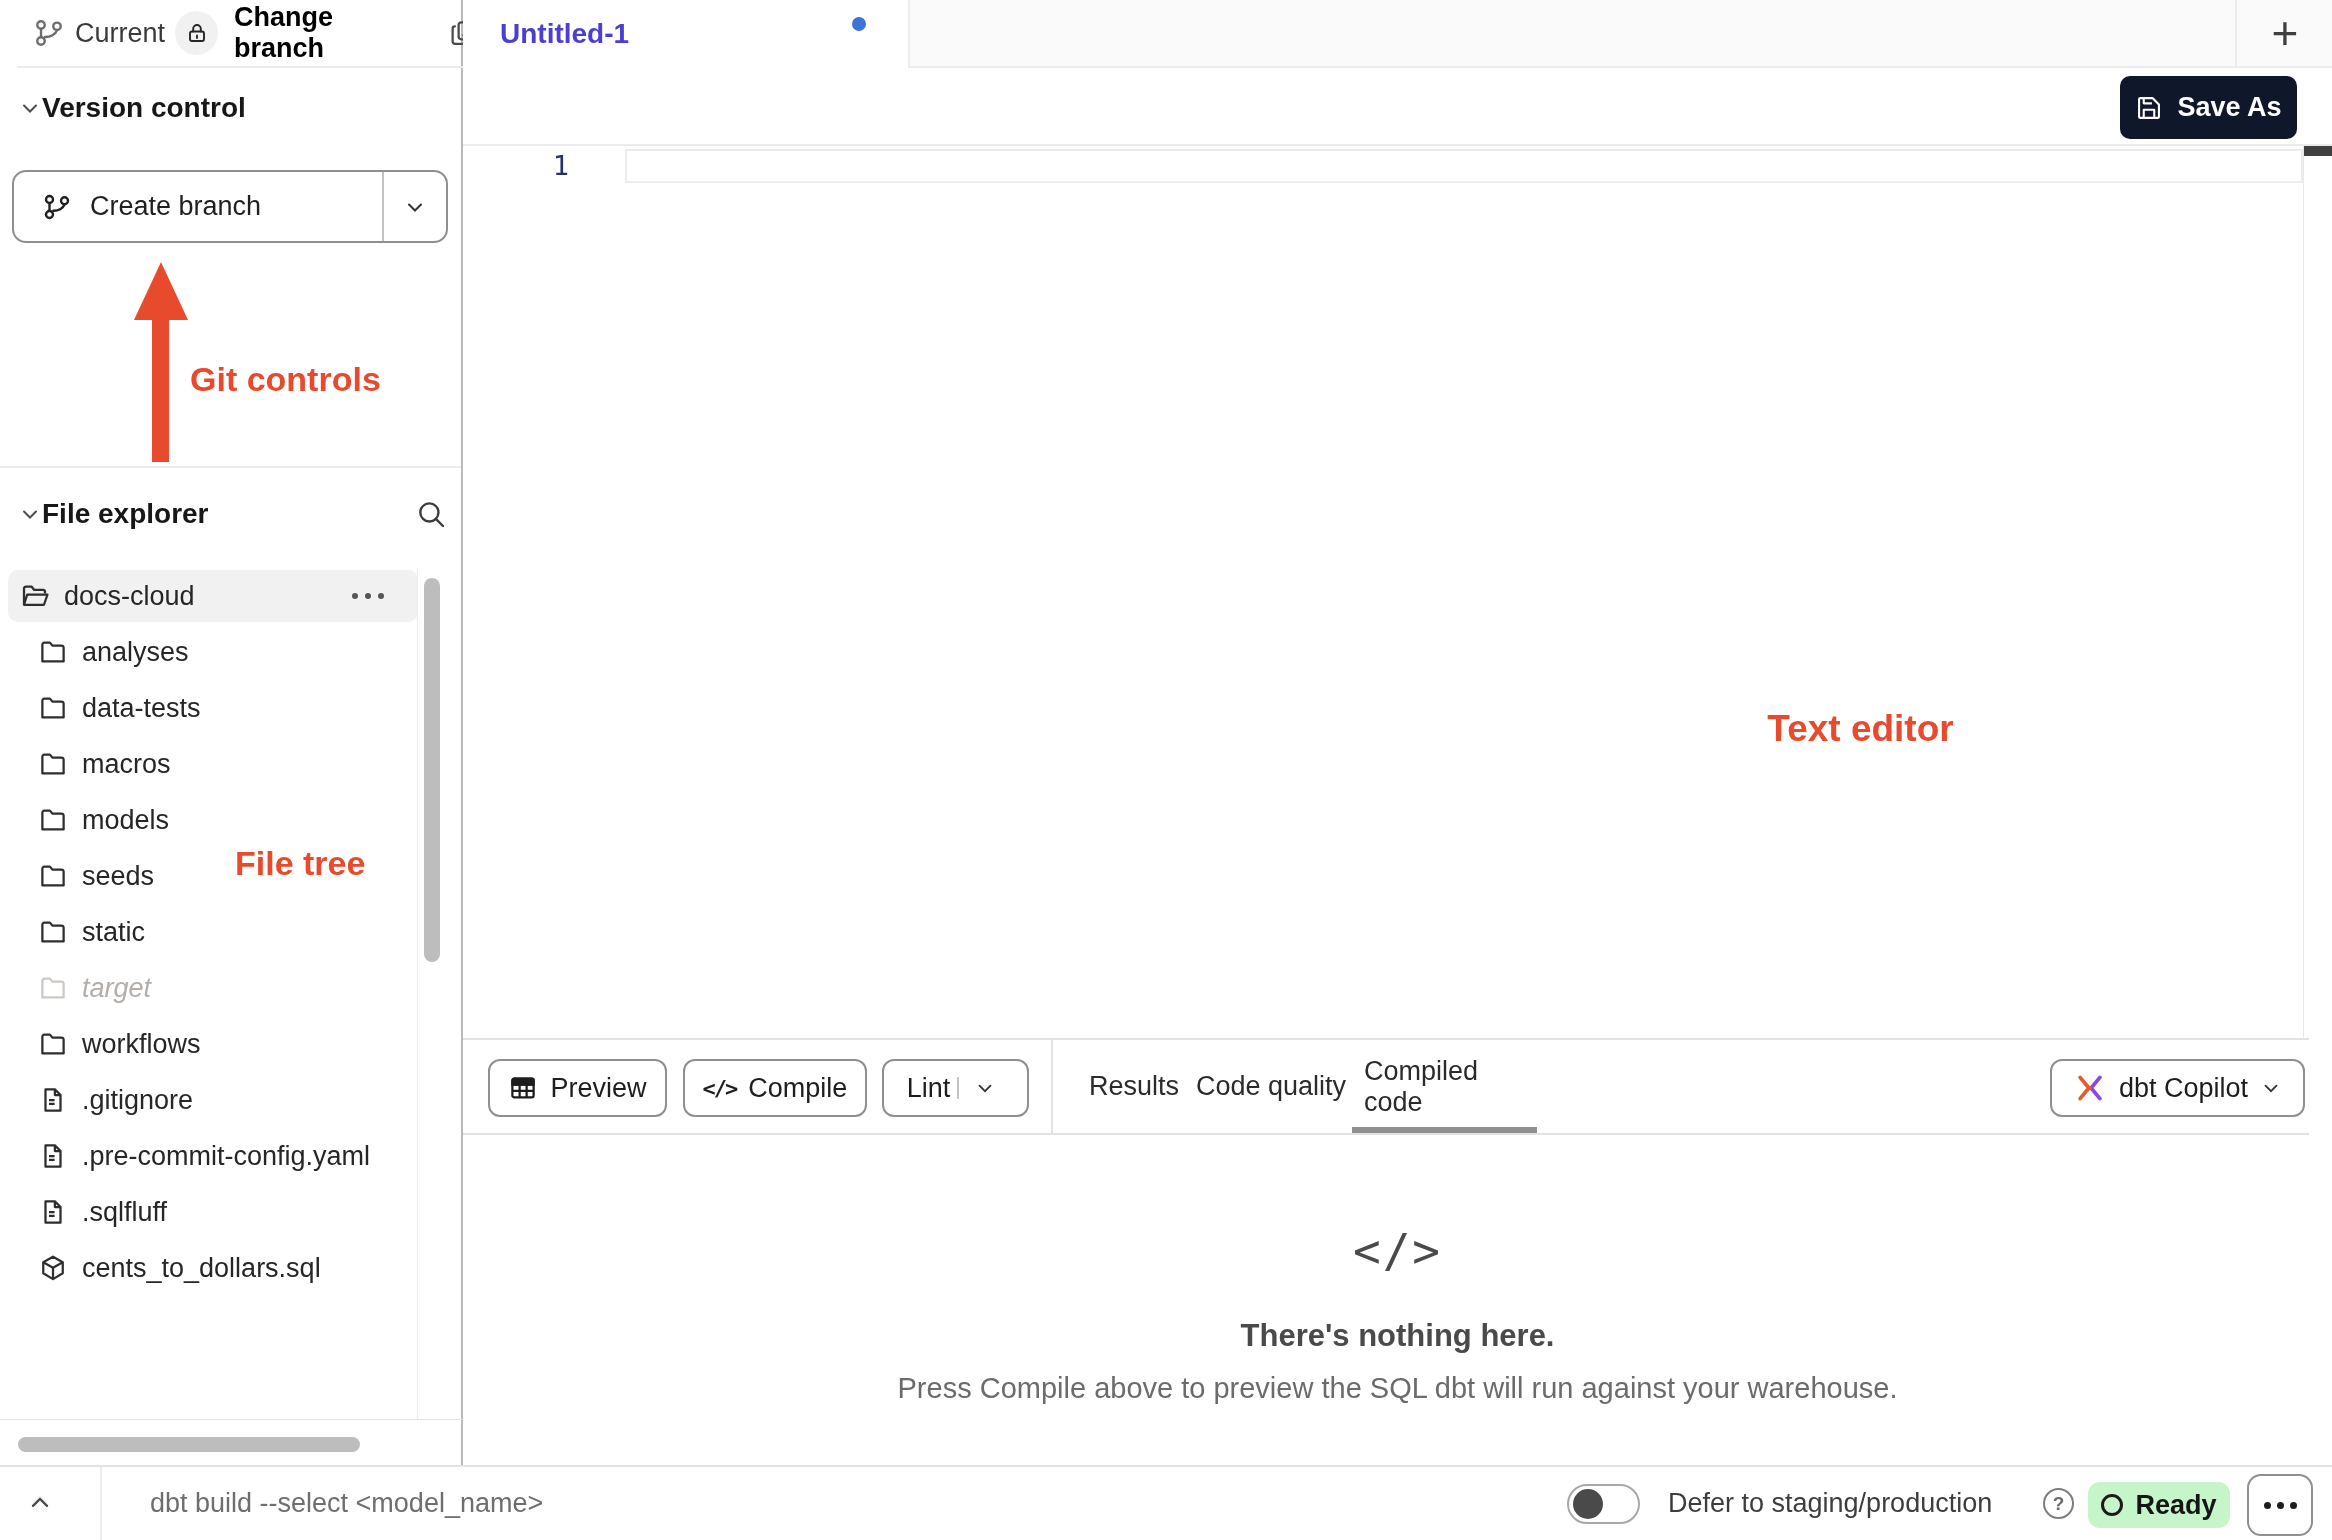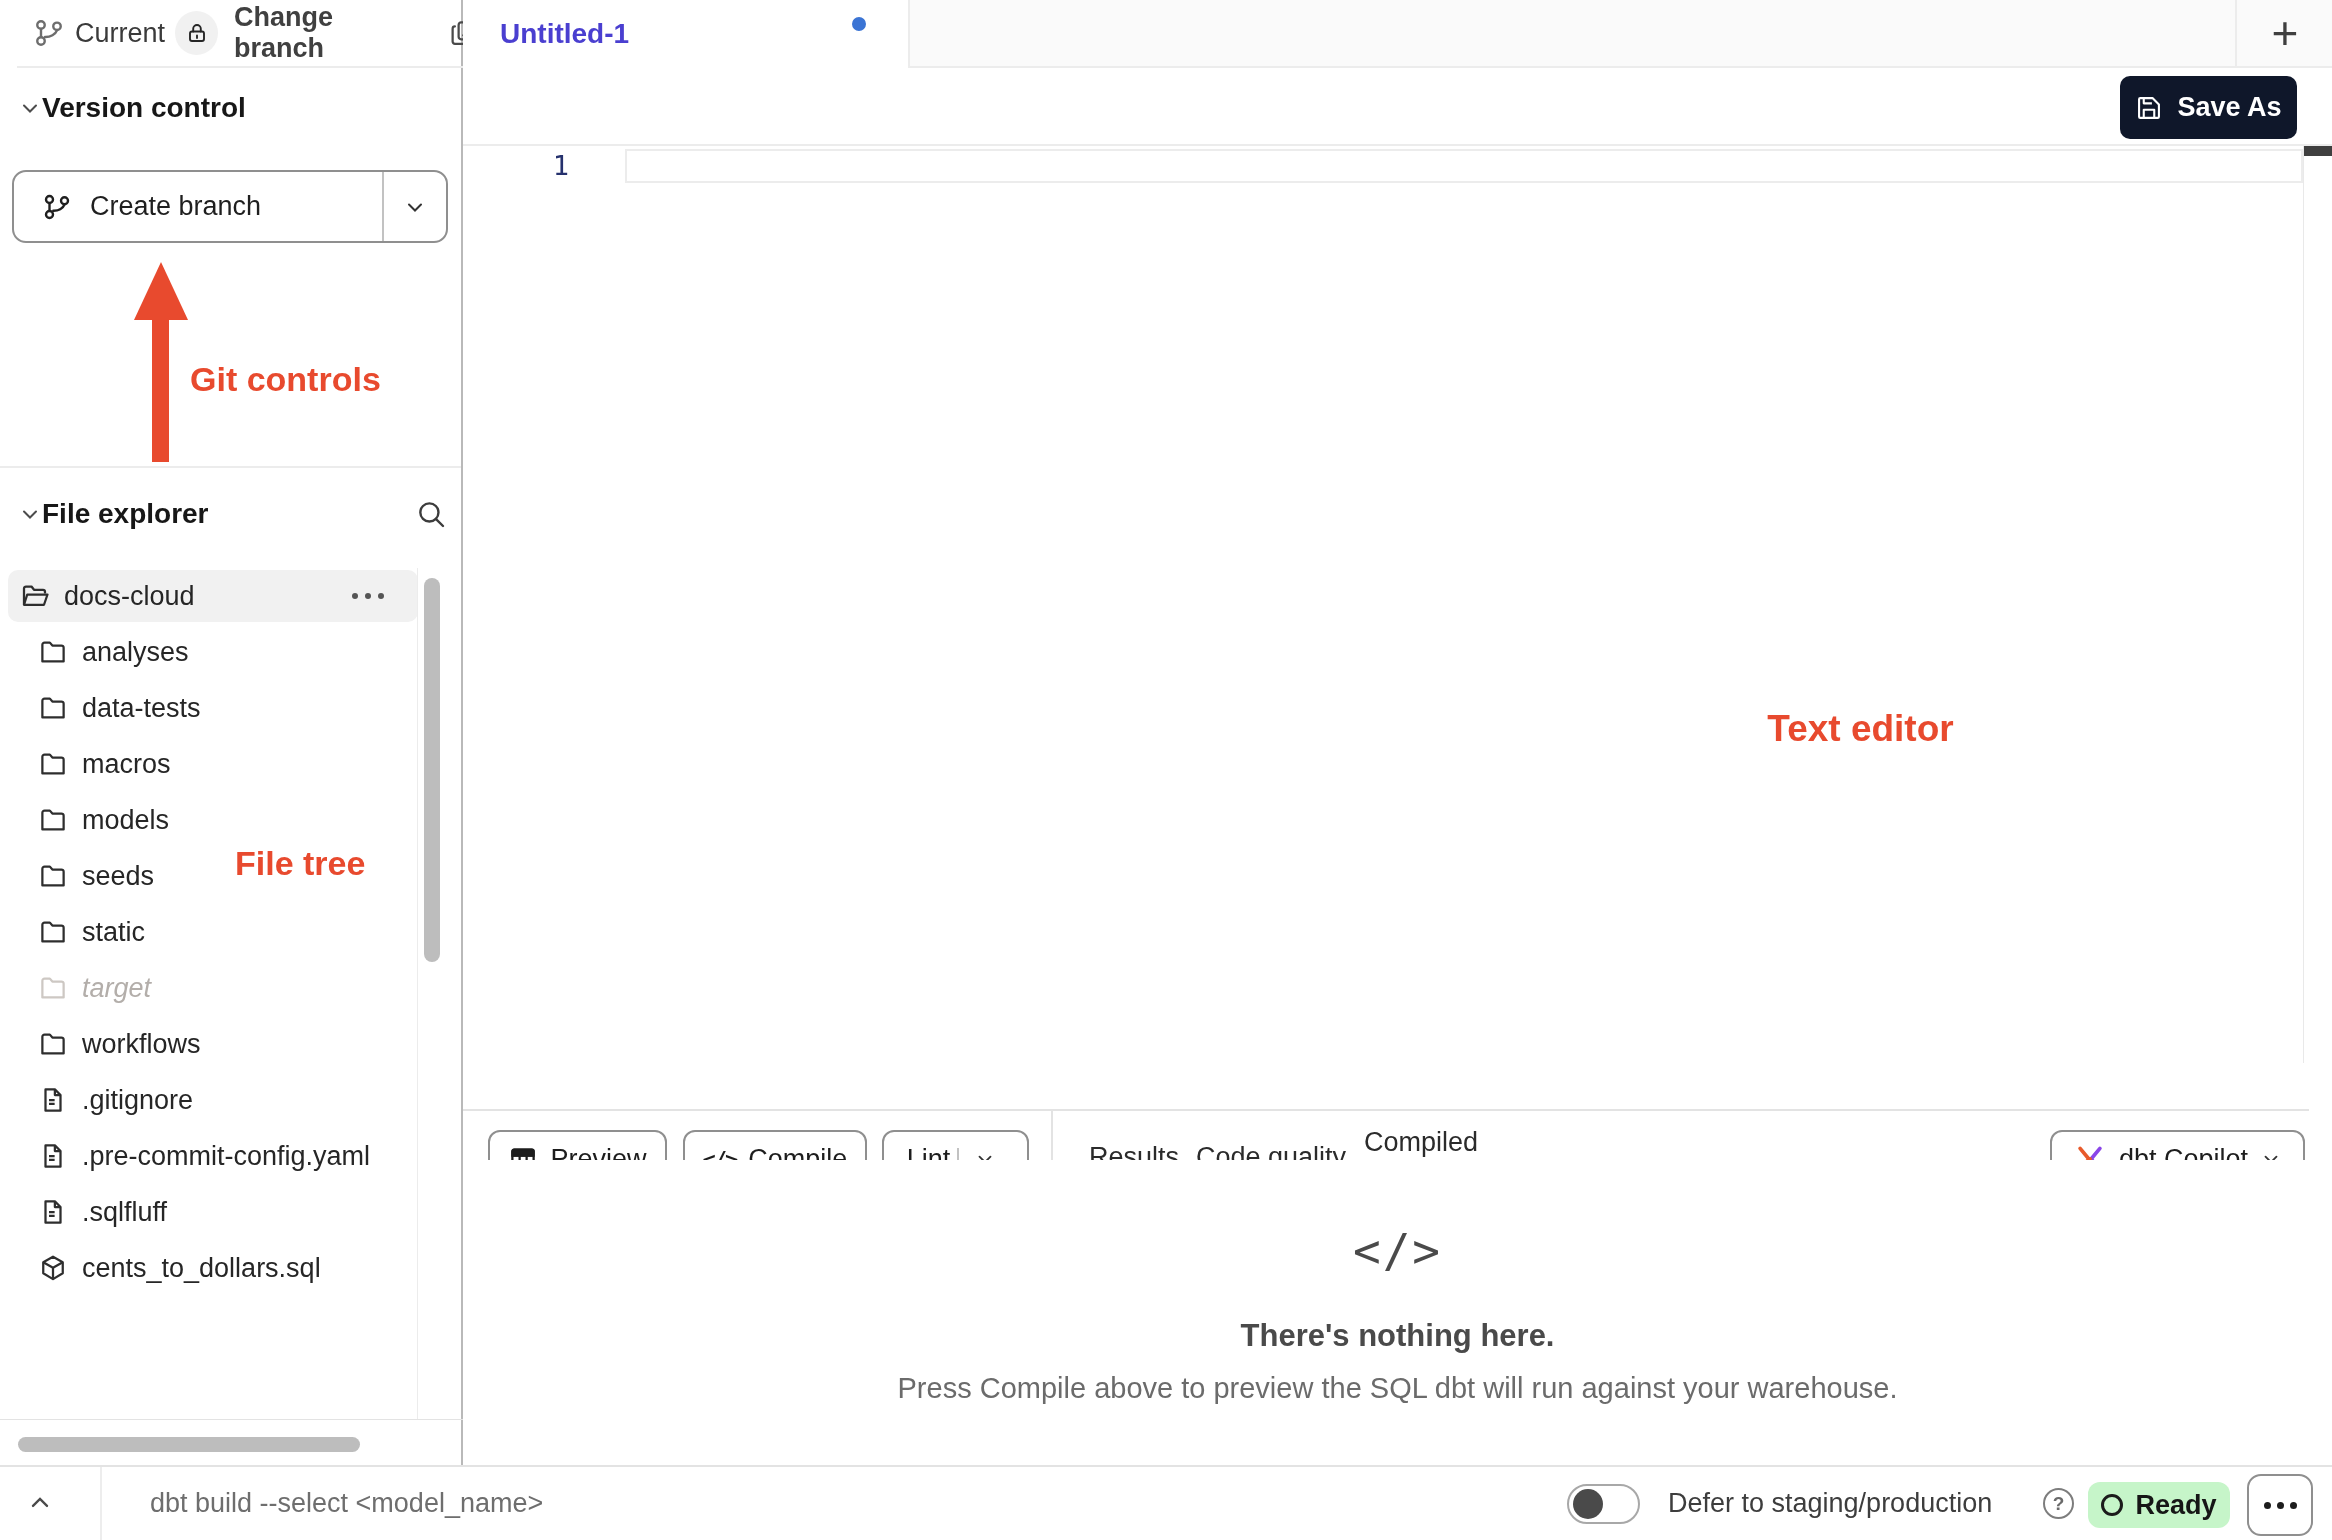--- a/index.html
+++ b/index.html
@@ -9,21 +9,21 @@
   svg { display:block; }
 
   
   .sidebar { position:absolute; left:0; top:0; width:463px; height:1465px;
     border-right:2px solid #b9b9b9; background:#fff; }
   .git-row { position:absolute; left:17px; top:0; width:100%; height:68px;
     border-bottom:2px solid #ececec; display:flex; align-items:center; padding-left:16px; }
   .git-row .cur { font-size:27px; color:#3a3a3a; margin-left:10px; }
   .lock-btn { width:44px; height:44px; border-radius:50%; background:#f1f1f1;
     display:flex; align-items:center; justify-content:center; margin-left:10px; }
-  .link { font-size:27px; font-weight:600; color:#404040; margin-left:16px; cursor:pointer; }
+  .link { font-size:27px; font-weight:600; color:#000000; margin-left:16px; cursor:pointer; }
   .copy-btn { margin-left:22px; color:#4a4a4a; }
 
   .sec-head { position:absolute; display:flex; align-items:center; color:#171717; }
   .sec-head .t { font-size:28px; font-weight:700; }
   .vc-head { left:18px; top:92px; }
   .fe-head { left:18px; top:498px; }
   .search-btn { position:absolute; left:415px; top:498px; color:#3c3c3c; }
 
   .split-btn { position:absolute; left:12px; top:170px; width:436px; height:73px;
     border:2px solid #8f8f8f; border-radius:14px; background:#fff; display:flex; align-items:stretch; }
@@ -86,21 +86,21 @@
 
   .editor-body { position:absolute; left:0; top:146px; width:100%; height:917px; background:#fff; }
   .lineno { position:absolute; left:70px; top:4px; width:56px; text-align:center;
     font-family:"DejaVu Sans Mono", monospace; font-size:27px; color:#25316d; }
   .active-line { position:absolute; left:162px; top:3px; right:29px; height:34px;
     background:#fff; border:2px solid #ececec; }
   .egutter-line { position:absolute; left:1840px; top:0; width:1px; height:100%; background:#e9e9e9; }
   .ethumb { position:absolute; left:1841px; top:0; width:28px; height:10px; background:#3f3f3f; }
 
   
-  .toolbar { position:absolute; left:463px; top:1109px; width:1846px; height:97px; background:#fff;
+  .toolbar { position:absolute; left:463px; top:1038px; width:1846px; height:97px; background:#fff;
     border-top:2px solid #e3e3e3; border-bottom:2px solid #e3e3e3; }
   .btn { position:absolute; top:19px; height:58px; border:2px solid #8f8f8f; border-radius:12px;
     background:#fff; display:flex; align-items:center; justify-content:center; gap:12px;
     font-size:27px; color:#1d1d1d; }
   .btn-preview { left:25px; width:179px; }
   .btn-compile { left:220px; width:184px; }
   .btn-lint { left:419px; width:147px; padding:16px; gap:0; }
   .btn-lint .main { flex:1; text-align:center; }
   .btn-lint .sep { width:2px; align-self:stretch; background:#8f8f8f; opacity:.55; }
   .btn-lint .dd { width:52px; display:flex; align-items:center; justify-content:center; color:#333; }

